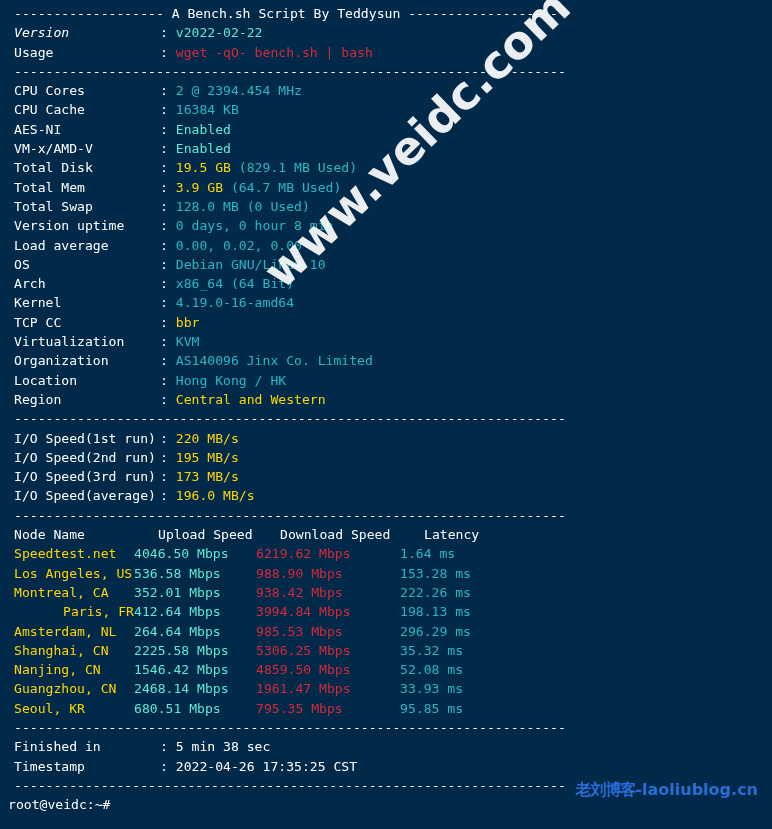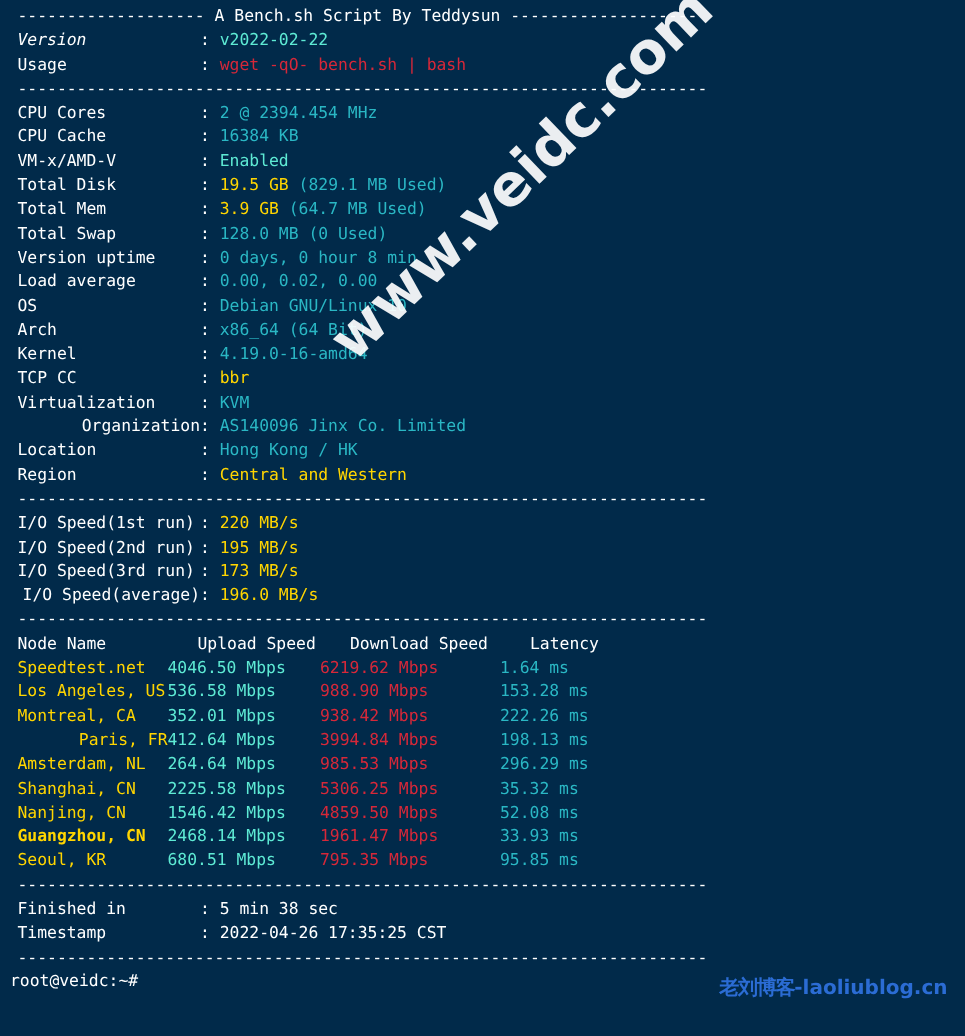--- a/index.html
+++ b/index.html
@@ -100,59 +100,60 @@
 
     <div class="row"><span class="label" style="display:inline-block;width:146px;font-style:italic;">Version</span><span class="colon">: </span><span class="green">v2022-02-22</span></div>
 
     <div class="row"><span class="label" style="display:inline-block;width:146px;">Usage</span><span class="colon">: </span><span class="red">wget -qO- bench.sh | bash</span></div>
 
     <div class="rule">----------------------------------------------------------------------</div>
 
     <div id="sysinfo-block">
         <div class="row"><span class="label" style="display: inline-block; width: 146px;">CPU Cores</span><span class="colon">: </span><span class="cyan">2 @ 2394.454 MHz</span></div>
         <div class="row"><span class="label" style="display: inline-block; width: 146px;">CPU Cache</span><span class="colon">: </span><span class="cyan">16384 KB</span></div>
+        <div class="row"><span class="label" style="display: inline-block; width: 146px;">AES-NI</span><span class="colon">: </span><span class="green">Enabled</span></div>
         <div class="row"><span class="label" style="display: inline-block; width: 146px;">VM-x/AMD-V</span><span class="colon">: </span><span class="green">Enabled</span></div>
         <div class="row"><span class="label" style="display: inline-block; width: 146px;">Total Disk</span><span class="colon">: </span><span class="yellow">19.5 GB</span><span class="cyan"> (829.1 MB Used)</span></div>
         <div class="row"><span class="label" style="display: inline-block; width: 146px;">Total Mem</span><span class="colon">: </span><span class="yellow">3.9 GB</span><span class="cyan"> (64.7 MB Used)</span></div>
         <div class="row"><span class="label" style="display: inline-block; width: 146px;">Total Swap</span><span class="colon">: </span><span class="cyan">128.0 MB (0 Used)</span></div>
         <div class="row"><span class="label" style="display: inline-block; width: 146px;">Version uptime</span><span class="colon">: </span><span class="cyan">0 days, 0 hour 8 min</span></div>
         <div class="row"><span class="label" style="display: inline-block; width: 146px;">Load average</span><span class="colon">: </span><span class="cyan">0.00, 0.02, 0.00</span></div>
         <div class="row"><span class="label" style="display: inline-block; width: 146px;">OS</span><span class="colon">: </span><span class="cyan">Debian GNU/Linux 10</span></div>
         <div class="row"><span class="label" style="display: inline-block; width: 146px;">Arch</span><span class="colon">: </span><span class="cyan">x86_64 (64 Bit)</span></div>
         <div class="row"><span class="label" style="display: inline-block; width: 146px;">Kernel</span><span class="colon">: </span><span class="cyan">4.19.0-16-amd64</span></div>
         <div class="row"><span class="label" style="display: inline-block; width: 146px;">TCP CC</span><span class="colon">: </span><span class="yellow">bbr</span></div>
         <div class="row"><span class="label" style="display: inline-block; width: 146px;">Virtualization</span><span class="colon">: </span><span class="cyan">KVM</span></div>
-        <div class="row"><span class="label" style="display: inline-block; width: 146px; text-align: right;">Organization</span><span class="colon">: </span><span class="cyan">AS140096 Jinx Co. Limited</span></div>
+        <div class="row"><span class="label" style="display: inline-block; width: 146px;">Organization</span><span class="colon">: </span><span class="cyan">AS140096 Jinx Co. Limited</span></div>
         <div class="row"><span class="label" style="display: inline-block; width: 146px;">Location</span><span class="colon">: </span><span class="cyan">Hong Kong / HK</span></div>
         <div class="row"><span class="label" style="display: inline-block; width: 146px;">Region</span><span class="colon">: </span><span class="yellow">Central and Western</span></div>
       </div>
 
     <div class="rule">----------------------------------------------------------------------</div>
 
     <div id="io-block">
         <div class="row"><span class="label" style="display: inline-block; width: 146px;">I/O Speed(1st run)</span><span class="colon">: </span><span class="yellow">220 MB/s</span></div>
         <div class="row"><span class="label" style="display: inline-block; width: 146px;">I/O Speed(2nd run)</span><span class="colon">: </span><span class="yellow">195 MB/s</span></div>
         <div class="row"><span class="label" style="display: inline-block; width: 146px;">I/O Speed(3rd run)</span><span class="colon">: </span><span class="yellow">173 MB/s</span></div>
-        <div class="row"><span class="label" style="display: inline-block; width: 146px; text-align: right;">I/O Speed(average)</span><span class="colon">: </span><span class="yellow">196.0 MB/s</span></div>
+        <div class="row"><span class="label" style="display: inline-block; width: 146px;">I/O Speed(average)</span><span class="colon">: </span><span class="yellow">196.0 MB/s</span></div>
       </div>
 
     <div class="rule">----------------------------------------------------------------------</div>
 
     <div id="speedtest-header">
         <div class="row"><span class="white" style="display: inline-block; width: 144px;">Node Name</span><span class="white" style="display: inline-block; width: 122px;">Upload Speed</span><span class="white" style="display: inline-block; width: 144px;">Download Speed</span><span class="white" style="display: inline-block; width: 120px;">Latency</span></div>
       </div>
     <div id="speedtest-block">
         <div class="row"><span class="yellow" style="display: inline-block; width: 120px;">Speedtest.net</span><span class="green" style="display: inline-block; width: 122px;">4046.50 Mbps</span><span class="red" style="display: inline-block; width: 144px;">6219.62 Mbps</span><span class="cyan" style="display: inline-block; width: 120px;">1.64 ms</span></div>
         <div class="row"><span class="yellow" style="display: inline-block; width: 120px;">Los Angeles, US</span><span class="green" style="display: inline-block; width: 122px;">536.58 Mbps</span><span class="red" style="display: inline-block; width: 144px;">988.90 Mbps</span><span class="cyan" style="display: inline-block; width: 120px;">153.28 ms</span></div>
         <div class="row"><span class="yellow" style="display: inline-block; width: 120px;">Montreal, CA</span><span class="green" style="display: inline-block; width: 122px;">352.01 Mbps</span><span class="red" style="display: inline-block; width: 144px;">938.42 Mbps</span><span class="cyan" style="display: inline-block; width: 120px;">222.26 ms</span></div>
         <div class="row"><span class="yellow" style="display: inline-block; width: 120px; text-align: right;">Paris, FR</span><span class="green" style="display: inline-block; width: 122px;">412.64 Mbps</span><span class="red" style="display: inline-block; width: 144px;">3994.84 Mbps</span><span class="cyan" style="display: inline-block; width: 120px;">198.13 ms</span></div>
         <div class="row"><span class="yellow" style="display: inline-block; width: 120px;">Amsterdam, NL</span><span class="green" style="display: inline-block; width: 122px;">264.64 Mbps</span><span class="red" style="display: inline-block; width: 144px;">985.53 Mbps</span><span class="cyan" style="display: inline-block; width: 120px;">296.29 ms</span></div>
         <div class="row"><span class="yellow" style="display: inline-block; width: 120px;">Shanghai, CN</span><span class="green" style="display: inline-block; width: 122px;">2225.58 Mbps</span><span class="red" style="display: inline-block; width: 144px;">5306.25 Mbps</span><span class="cyan" style="display: inline-block; width: 120px;">35.32 ms</span></div>
         <div class="row"><span class="yellow" style="display: inline-block; width: 120px;">Nanjing, CN</span><span class="green" style="display: inline-block; width: 122px;">1546.42 Mbps</span><span class="red" style="display: inline-block; width: 144px;">4859.50 Mbps</span><span class="cyan" style="display: inline-block; width: 120px;">52.08 ms</span></div>
-        <div class="row"><span class="yellow" style="display: inline-block; width: 120px; font-weight: bold;">Guangzhou, CN</span><span class="green" style="display: inline-block; width: 122px;">2468.14 Mbps</span><span class="red" style="display: inline-block; width: 144px;">1961.47 Mbps</span><span class="cyan" style="display: inline-block; width: 120px;">33.93 ms</span></div>
+        <div class="row"><span class="yellow" style="display: inline-block; width: 120px;">Guangzhou, CN</span><span class="green" style="display: inline-block; width: 122px;">2468.14 Mbps</span><span class="red" style="display: inline-block; width: 144px;">1961.47 Mbps</span><span class="cyan" style="display: inline-block; width: 120px;">33.93 ms</span></div>
         <div class="row"><span class="yellow" style="display: inline-block; width: 120px;">Seoul, KR</span><span class="green" style="display: inline-block; width: 122px;">680.51 Mbps</span><span class="red" style="display: inline-block; width: 144px;">795.35 Mbps</span><span class="cyan" style="display: inline-block; width: 120px;">95.85 ms</span></div>
       </div>
 
     <div class="rule">----------------------------------------------------------------------</div>
 
     <div id="summary-block">
         <div class="row"><span class="label" style="display: inline-block; width: 146px;">Finished in</span><span class="colon">: </span><span class="white">5 min 38 sec</span></div>
         <div class="row"><span class="label" style="display: inline-block; width: 146px;">Timestamp</span><span class="colon">: </span><span class="white">2022-04-26 17:35:25 CST</span></div>
       </div>
 

